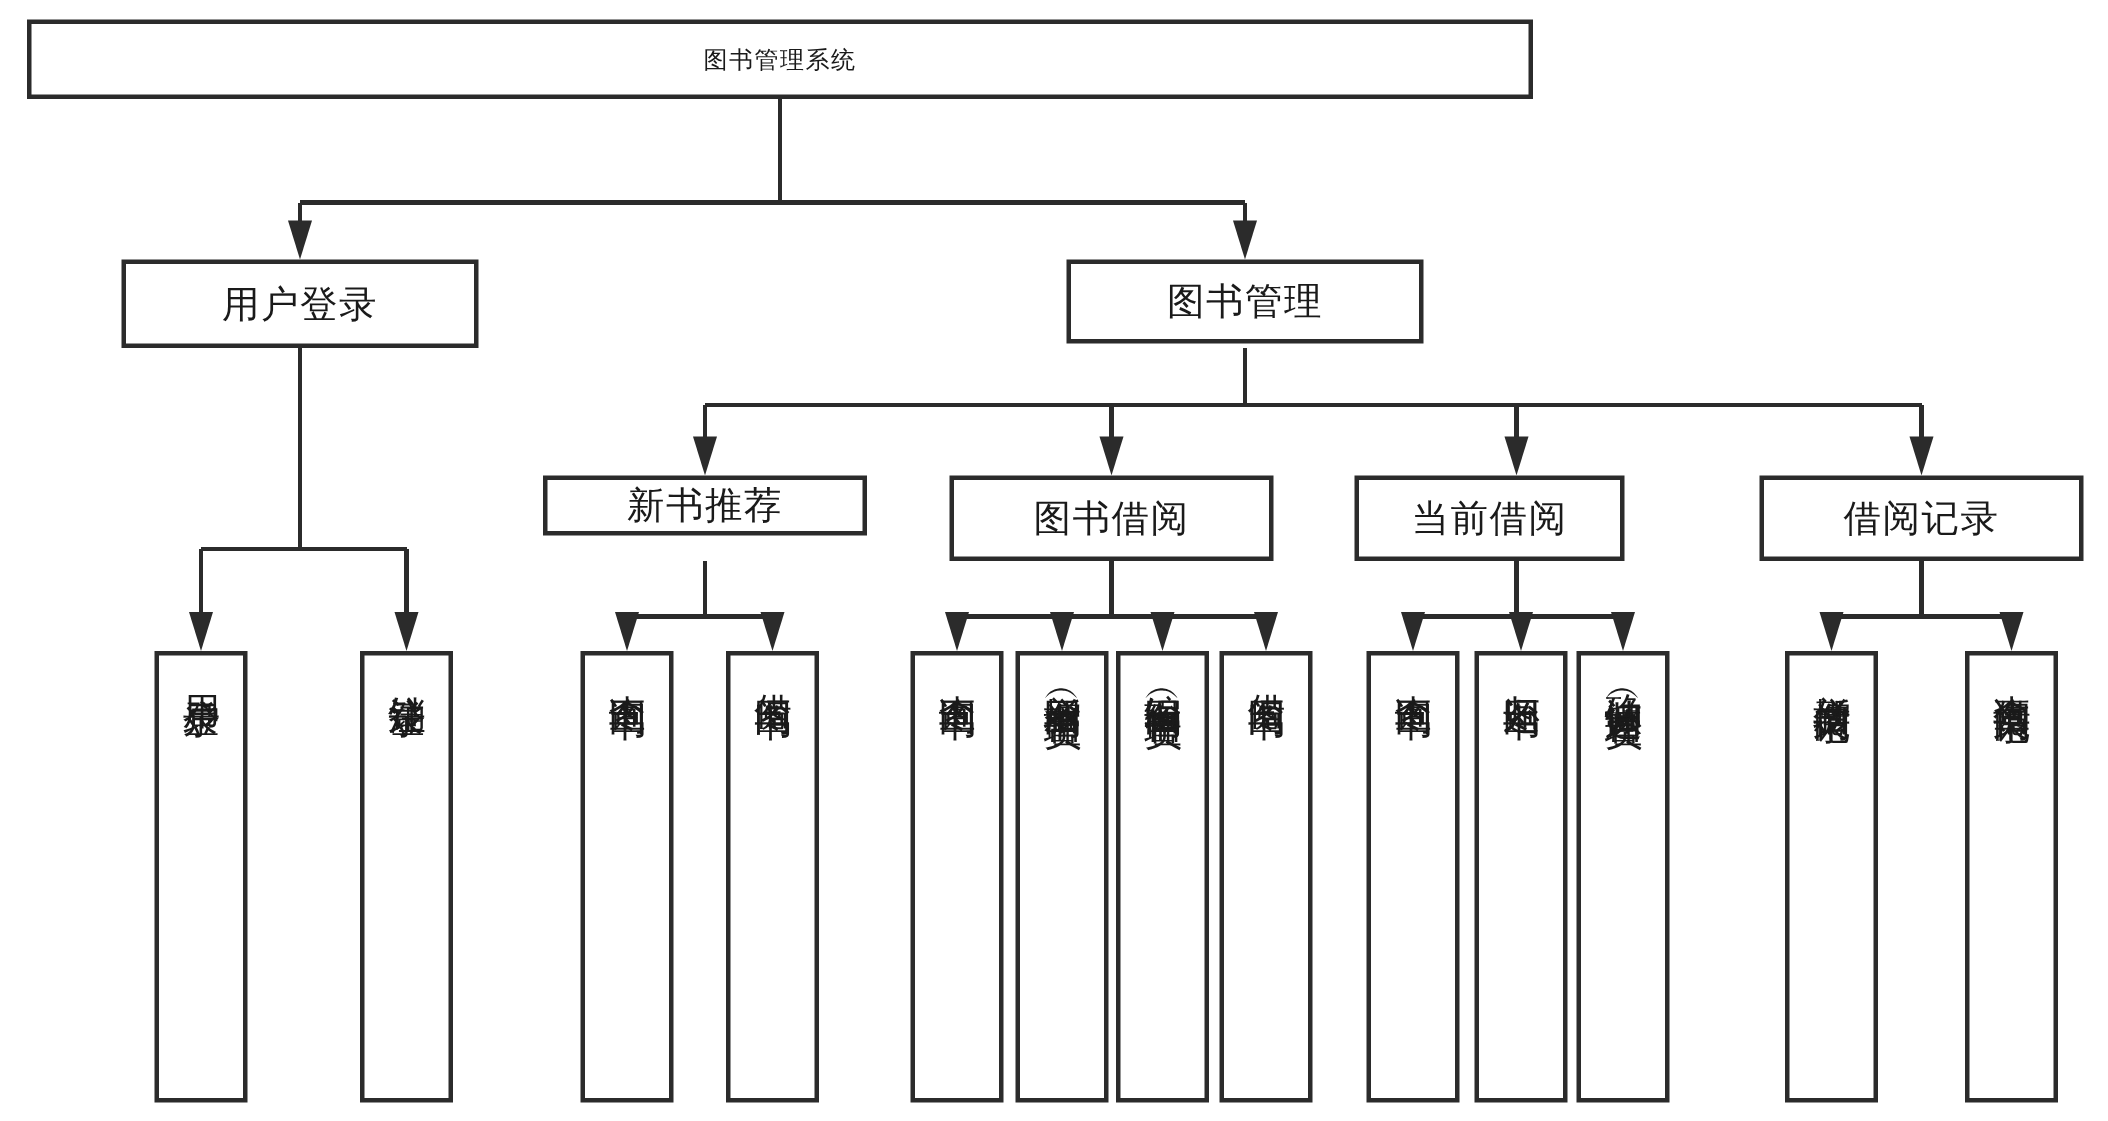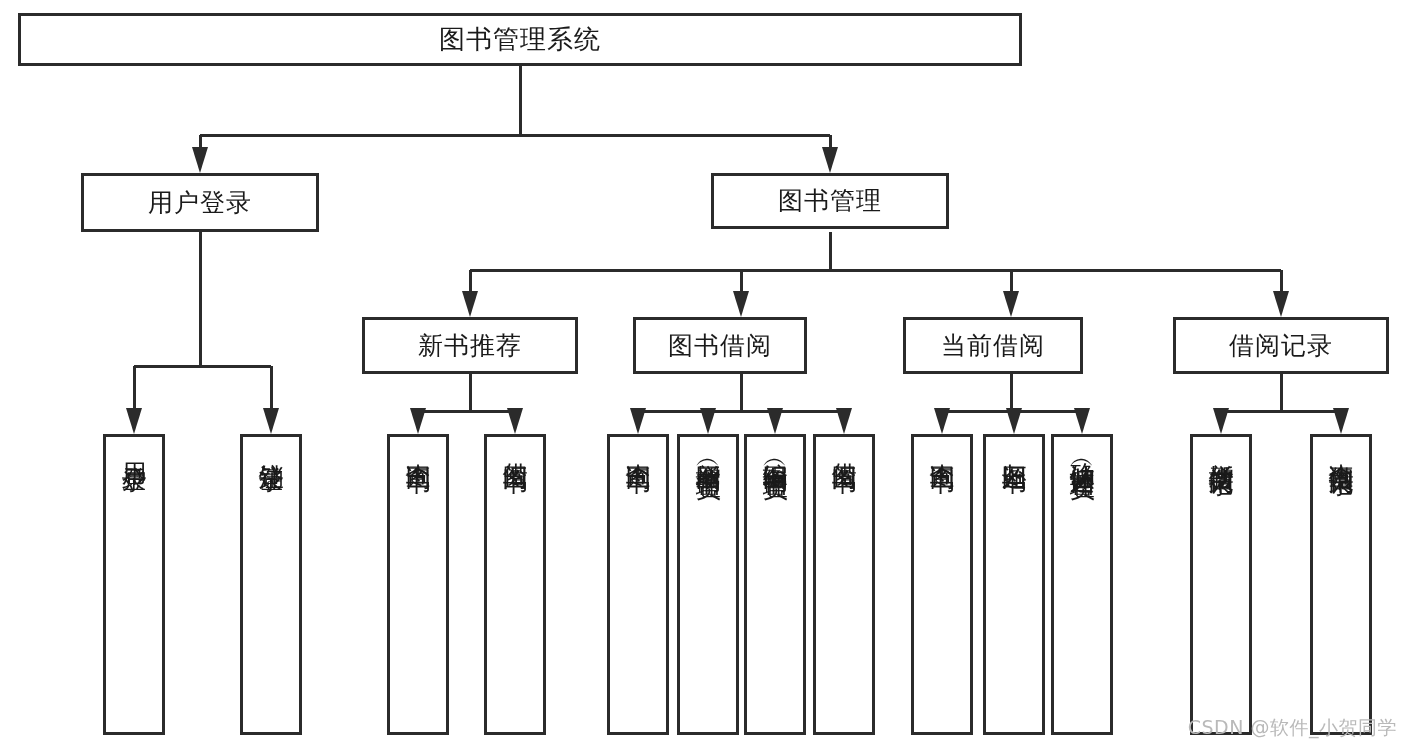--- a/index.html
+++ b/index.html
@@ -51,21 +51,21 @@
     justify-content: flex-start;
     padding-top: 6px;
   }
   .node.vert .vtext {
     writing-mode: vertical-rl;
     text-orientation: upright;
     display: block;
     white-space: nowrap;
   }
   .node.root {
-    font-size: 26px;
+    font-size: 16px;
   }
   .watermark {
     position: absolute;
     right: 8px;
     bottom: 6px;
     font-size: 19px;
     color: #b9b9b9;
     letter-spacing: 0.5px;
     white-space: nowrap;
     user-select: none;
@@ -146,24 +146,24 @@
   <div id="nodes-layer">
       <div class="node horiz root" style="left: 18px; top: 13px; width: 1004px; height: 53px; border-color: rgb(43, 43, 43);">
         <span>图书管理系统</span>
       </div>
       <div class="node horiz" style="left: 81px; top: 173px; width: 238px; height: 59px; border-color: rgb(43, 43, 43);">
         <span>用户登录</span>
       </div>
       <div class="node horiz" style="left: 711px; top: 173px; width: 238px; height: 56px; border-color: rgb(43, 43, 43);">
         <span>图书管理</span>
       </div>
-      <div class="node horiz" style="left: 362px; top: 317px; width: 216px; height: 57px; border-color: rgb(43, 43, 43);">
+      <div class="node horiz" style="left: 362px; top: 317px; width: 216px; height: 40px; border-color: rgb(43, 43, 43);">
         <span>新书推荐</span>
       </div>
-      <div class="node horiz" style="left: 633px; top: 317px; width: 174px; height: 57px; border-color: rgb(43, 43, 43);">
+      <div class="node horiz" style="left: 633px; top: 317px; width: 216px; height: 57px; border-color: rgb(43, 43, 43);">
         <span>图书借阅</span>
       </div>
       <div class="node horiz" style="left: 903px; top: 317px; width: 180px; height: 57px; border-color: rgb(43, 43, 43);">
         <span>当前借阅</span>
       </div>
       <div class="node horiz" style="left: 1173px; top: 317px; width: 216px; height: 57px; border-color: rgb(43, 43, 43); text-align: center;">
         <span>借阅记录</span>
       </div>
       <div class="node vert" style="left: 103px; top: 434px; width: 62px; height: 301px; border-color: rgb(43, 43, 43);">
         <span class="vtext">用户登录</span>
@@ -198,14 +198,13 @@
       <div class="node vert" style="left: 1051px; top: 434px; width: 62px; height: 301px; border-color: rgb(43, 43, 43);">
         <span class="vtext">确认归还（管理员）</span>
       </div>
       <div class="node vert" style="left: 1190px; top: 434px; width: 62px; height: 301px; border-color: rgb(43, 43, 43);">
         <span class="vtext">新增借阅记录</span>
       </div>
       <div class="node vert" style="left: 1310px; top: 434px; width: 62px; height: 301px; border-color: rgb(43, 43, 43);">
         <span class="vtext">查询借阅记录</span>
       </div>
     </div>
-  <div class="watermark">CSDN @软件_小贺同学</div>
 </div>
 
 </body></html>

